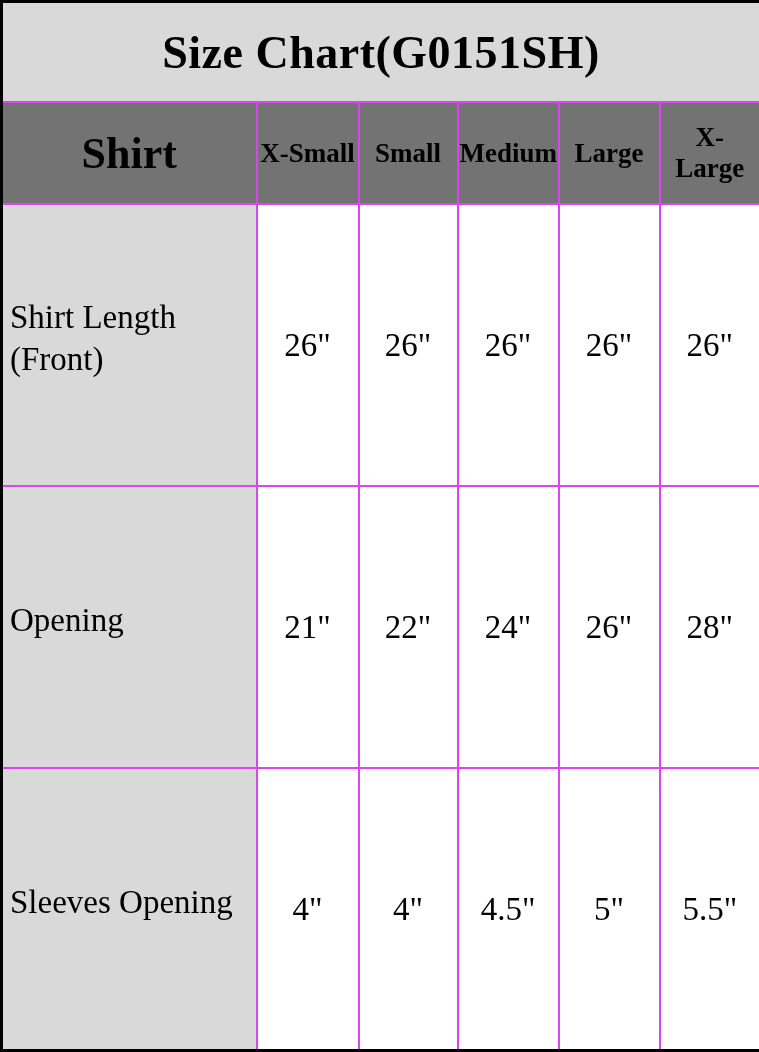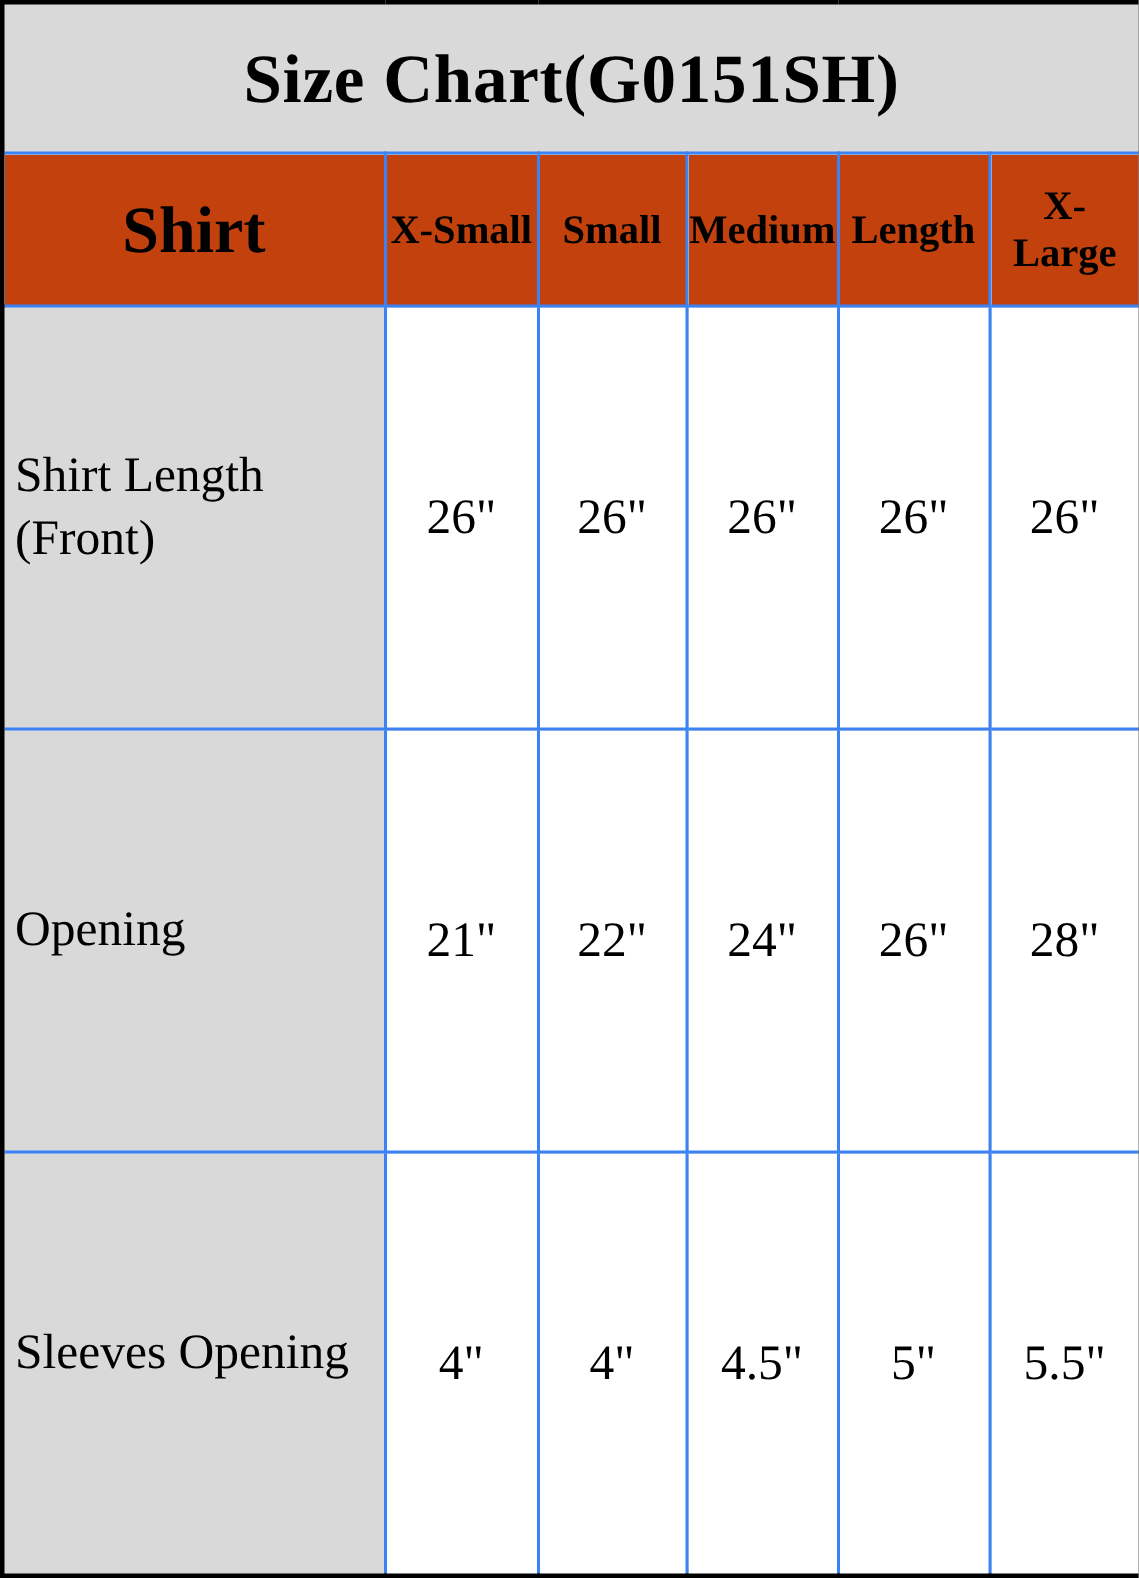--- a/index.html
+++ b/index.html
@@ -17,36 +17,36 @@
   table.size-chart {
     border-collapse: collapse;
     table-layout: fixed;
     width: 759px;
     height: 1052px;
     background: #d9d9d9;
     border: 3px solid #000000;
   }
   table.size-chart th,
   table.size-chart td {
-    border: 2px solid #3b82f6;
+    border: 2px solid #d946ef;
     overflow: hidden;
     vertical-align: middle;
   }
   .title-cell {
     height: 96px;
     background: #d9d9d9;
     font-weight: bold;
     font-size: 46px;
     text-align: center;
     border-bottom: 3px solid #000000;
     letter-spacing: 0.5px;
   }
   .header-row th {
     height: 98px;
-    background: #c2410c;
+    background: #737373;
   }
   .corner-cell {
     font-weight: bold;
     font-size: 44px;
     text-align: center;
   }
   .col-header {
     font-weight: bold;
     font-size: 27px;
     text-align: center;
@@ -82,21 +82,21 @@
   <thead>
     <tr>
       <th colspan="6" class="title-cell">Size Chart(G0151SH)</th>
     </tr>
     <tr class="header-row" id="header-row">
       <th class="corner-cell">Shirt</th>
 
     <th class="col-header">X-Small</th>
         <th class="col-header">Small</th>
         <th class="col-header">Medium</th>
-        <th class="col-header">Length</th>
+        <th class="col-header">Large</th>
         <th class="col-header">X-Large</th>
       </tr>
   </thead>
   <tbody id="table-body">
 
   <tr class="data-row">
     <td class="label-cell">Shirt Length (Front)</td>
   <td class="value-cell">26"</td>
         <td class="value-cell">26"</td>
         <td class="value-cell">26"</td>

